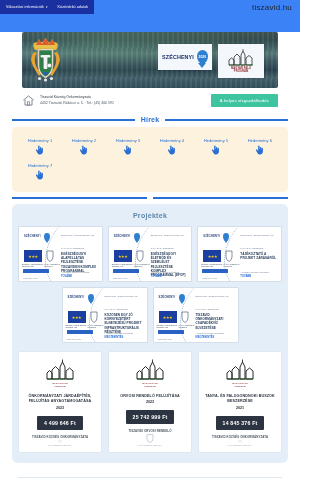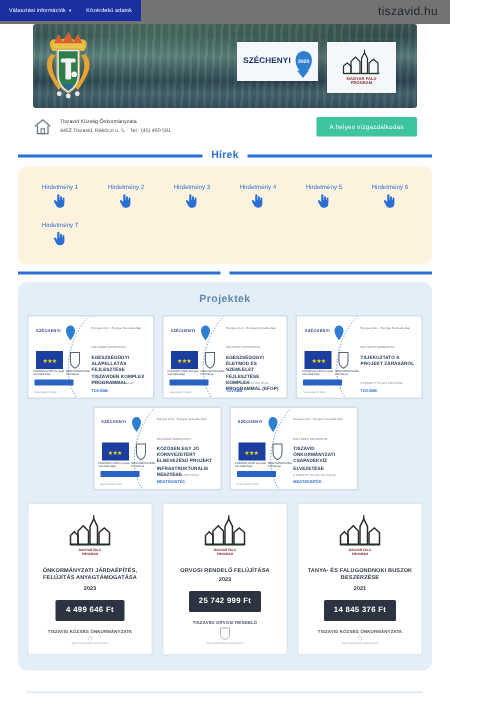--- a/index.html
+++ b/index.html
@@ -7,22 +7,22 @@
   html, body {
     width: 300px; height: 483px;
     background: #ffffff;
     font-family: "Liberation Sans", sans-serif;
     overflow: hidden;
   }
 
   
   .topbar-wrap {
     position: relative;
-    height: 16px;
-    background: #737373;
+    height: 32px;
+    background: #3b82f6;
   }
   .topnav {
     position: absolute; left: 0; top: 0;
     height: 14px;
     background: #1a2fa0;
     display: flex; align-items: center;
     padding: 0 6px; gap: 10px;
   }
   .topnav-item {
     color: #ffffff;

